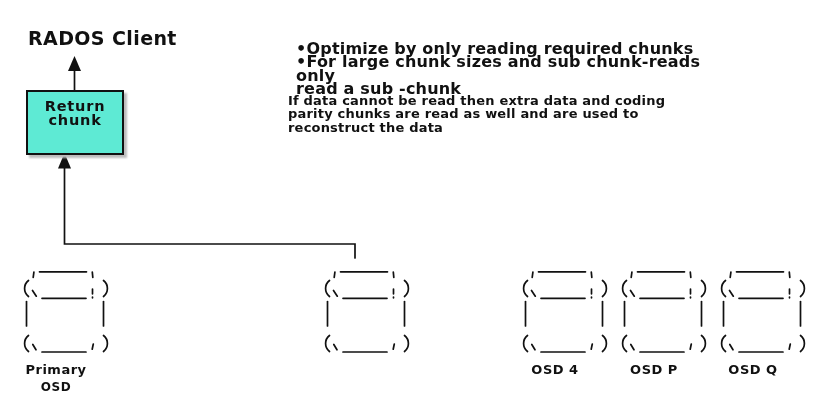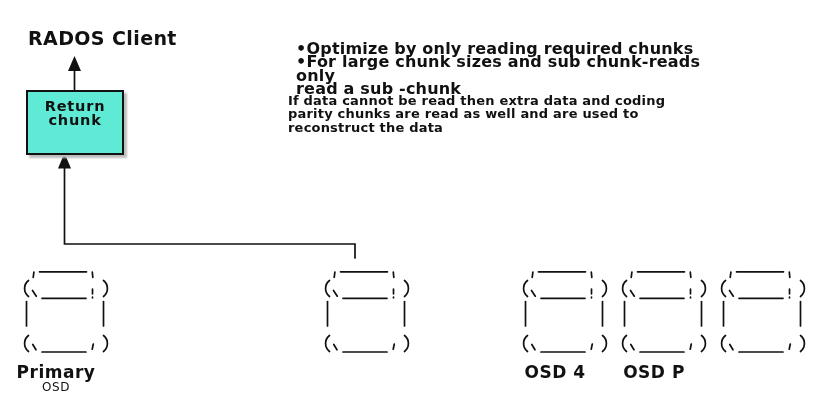--- a/index.html
+++ b/index.html
@@ -37,26 +37,26 @@
     white-space:pre-line;letter-spacing:.2px;
   }
   .arrows{
     position:absolute;left:0;top:0;width:830px;height:420px;
     pointer-events:none;
   }
   .cyl-wrap{position:absolute;width:90px;height:130px;}
   .cyl-wrap .cyl{position:absolute;left:0;top:0;}
   .cyl-label{
     position:absolute;left:-10px;top:92px;width:90px;
-    text-align:center;font-size:17px;font-weight:bold;
+    text-align:center;font-size:13px;font-weight:bold;
     letter-spacing:.5px;white-space:nowrap;
   }
   .cyl-sublabel{
     position:absolute;left:-10px;top:110px;width:90px;
-    text-align:center;font-size:12px;font-weight:normal;
+    text-align:center;font-size:12px;font-weight:bold;
     letter-spacing:.5px;
   }
   svg .stroke{stroke:currentColor;fill:none;stroke-width:1.7;stroke-linecap:round;}
   svg .fillhead{fill:currentColor;stroke:none;}
 </style>
 </head>
 <body>
 
 <div class="canvas">
 
@@ -138,15 +138,16 @@
     <svg class="cyl" width="90" height="84" viewBox="0 0 90 84">
         <use href="#cyl-shape"></use>
       </svg>
     <div class="cyl-label">OSD P</div>
   </div>
 
   <div class="cyl-wrap" style="left:718px;top:270px">
     <svg class="cyl" width="90" height="84" viewBox="0 0 90 84">
         <use href="#cyl-shape"></use>
       </svg>
+    <div class="cyl-label">OSD Q</div>
   </div>
 
 </div>
 
 </body></html>

